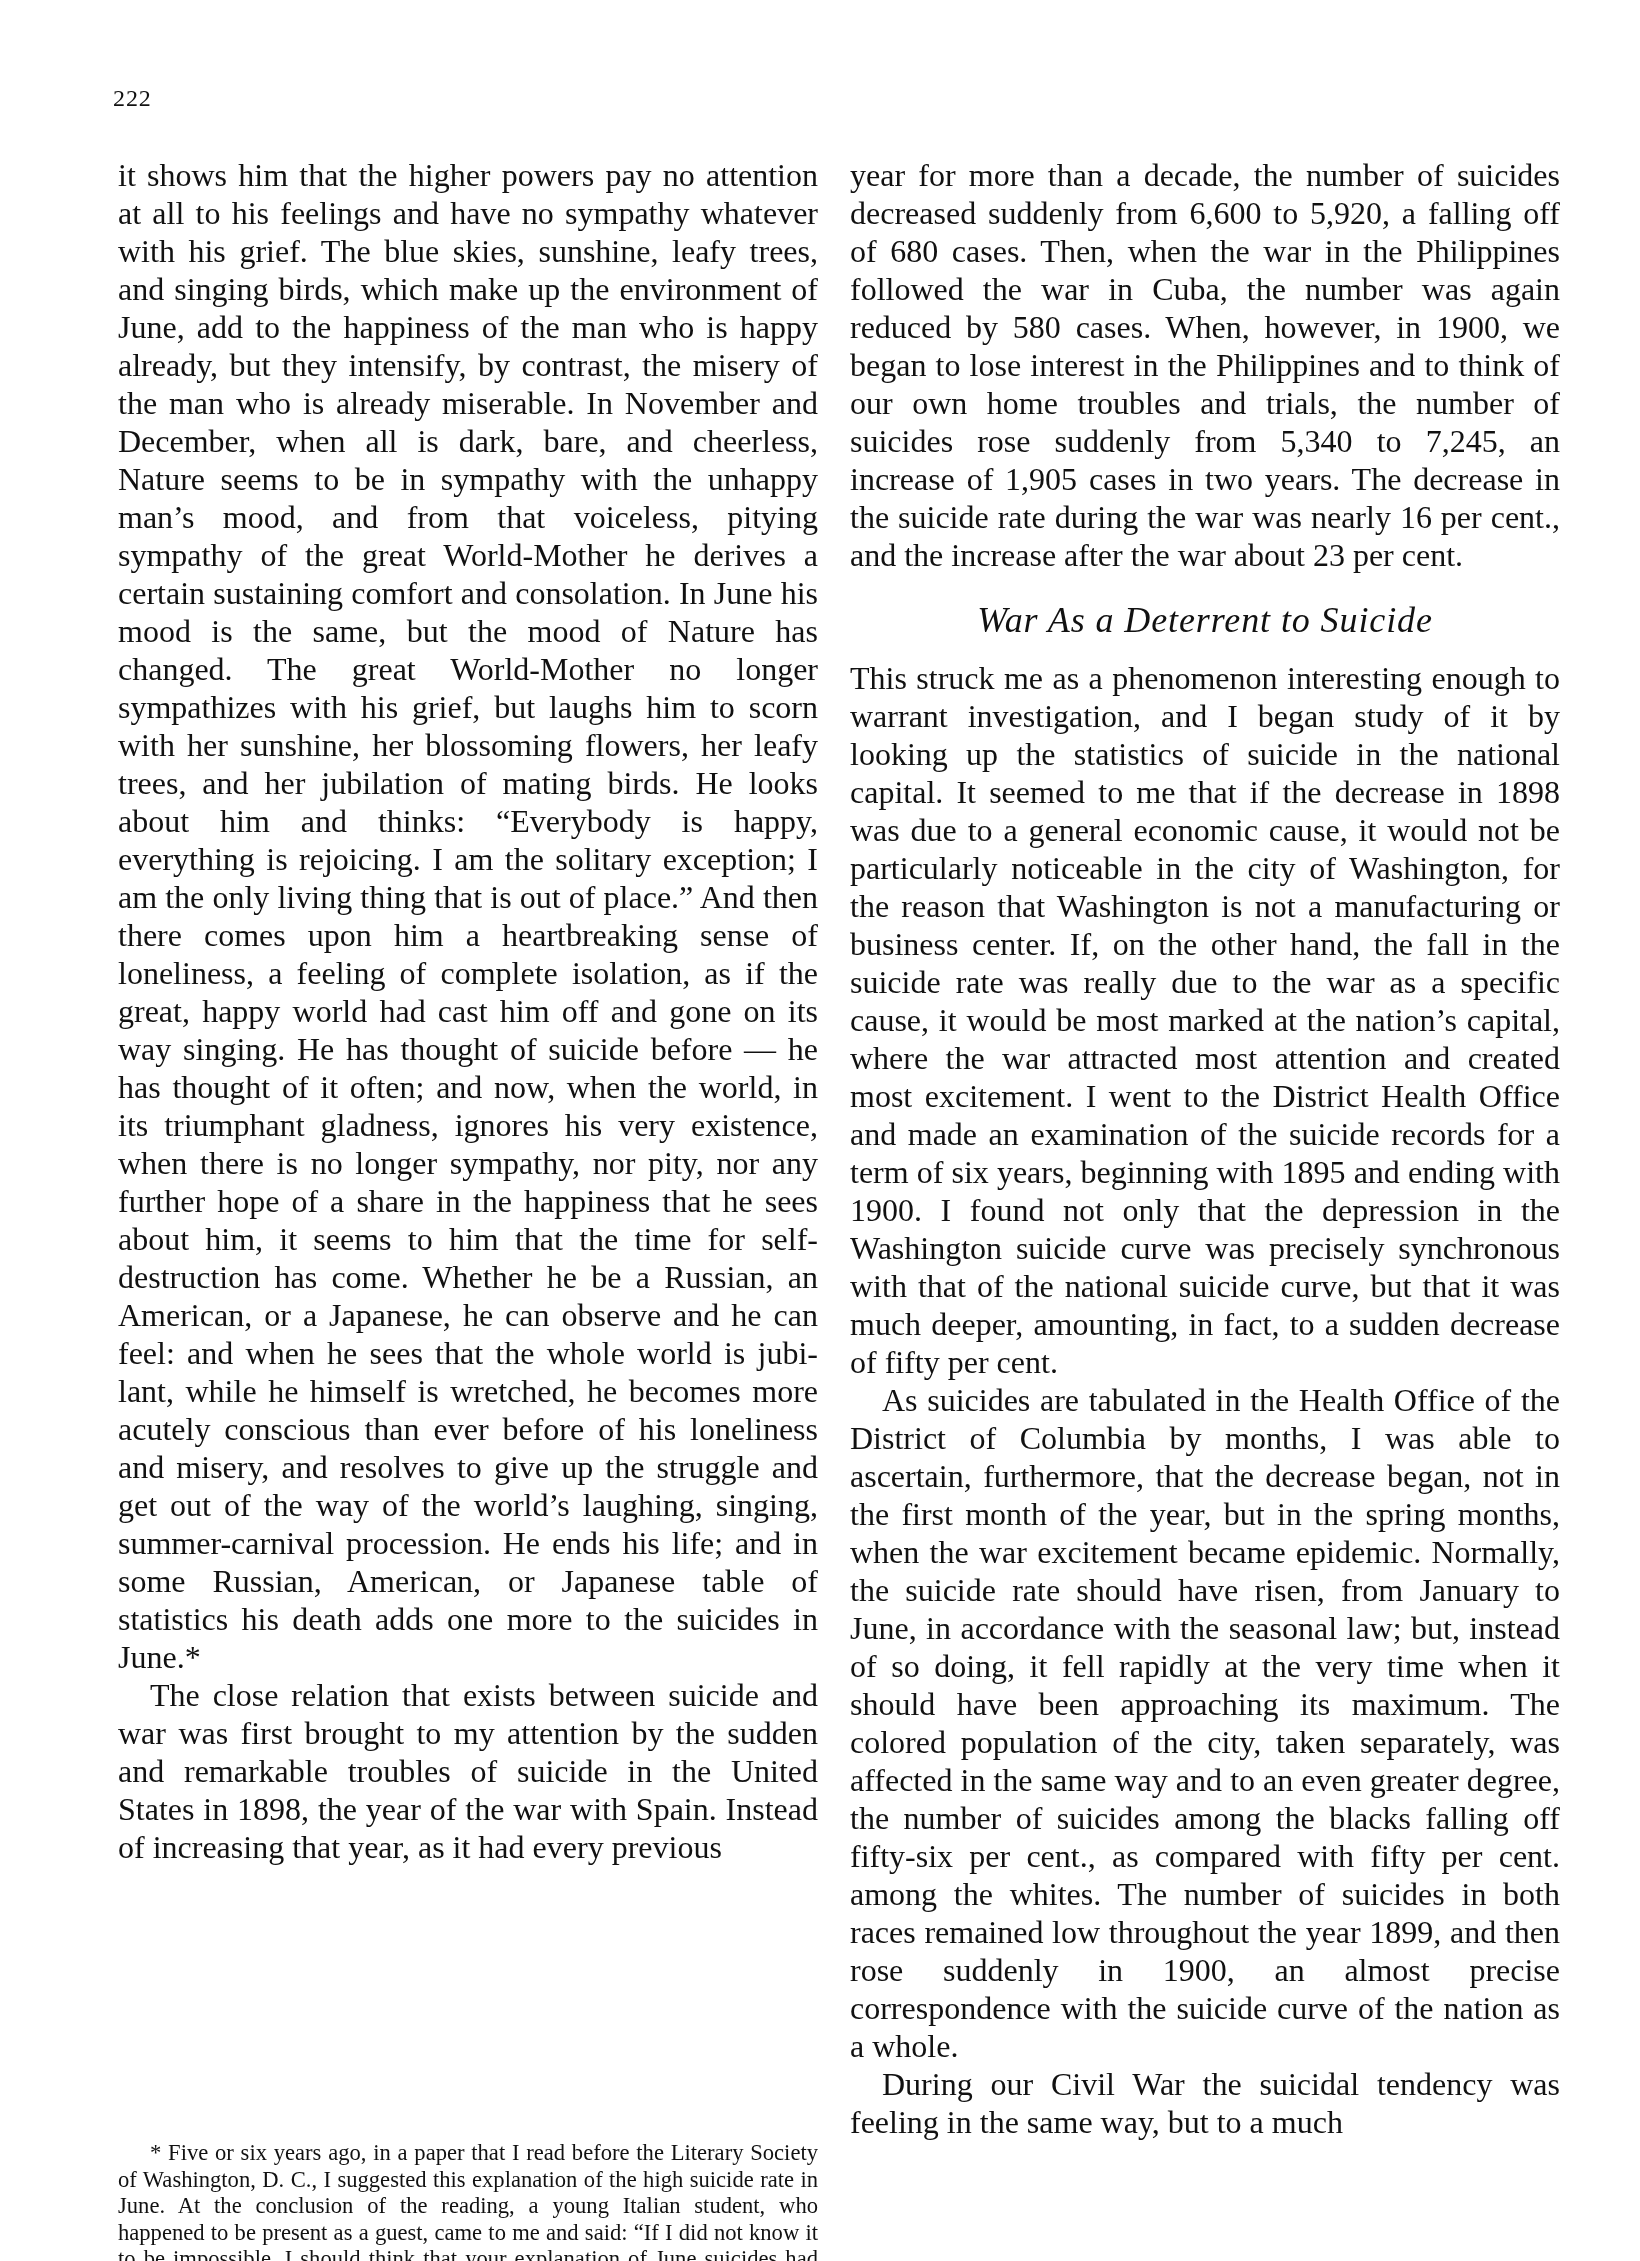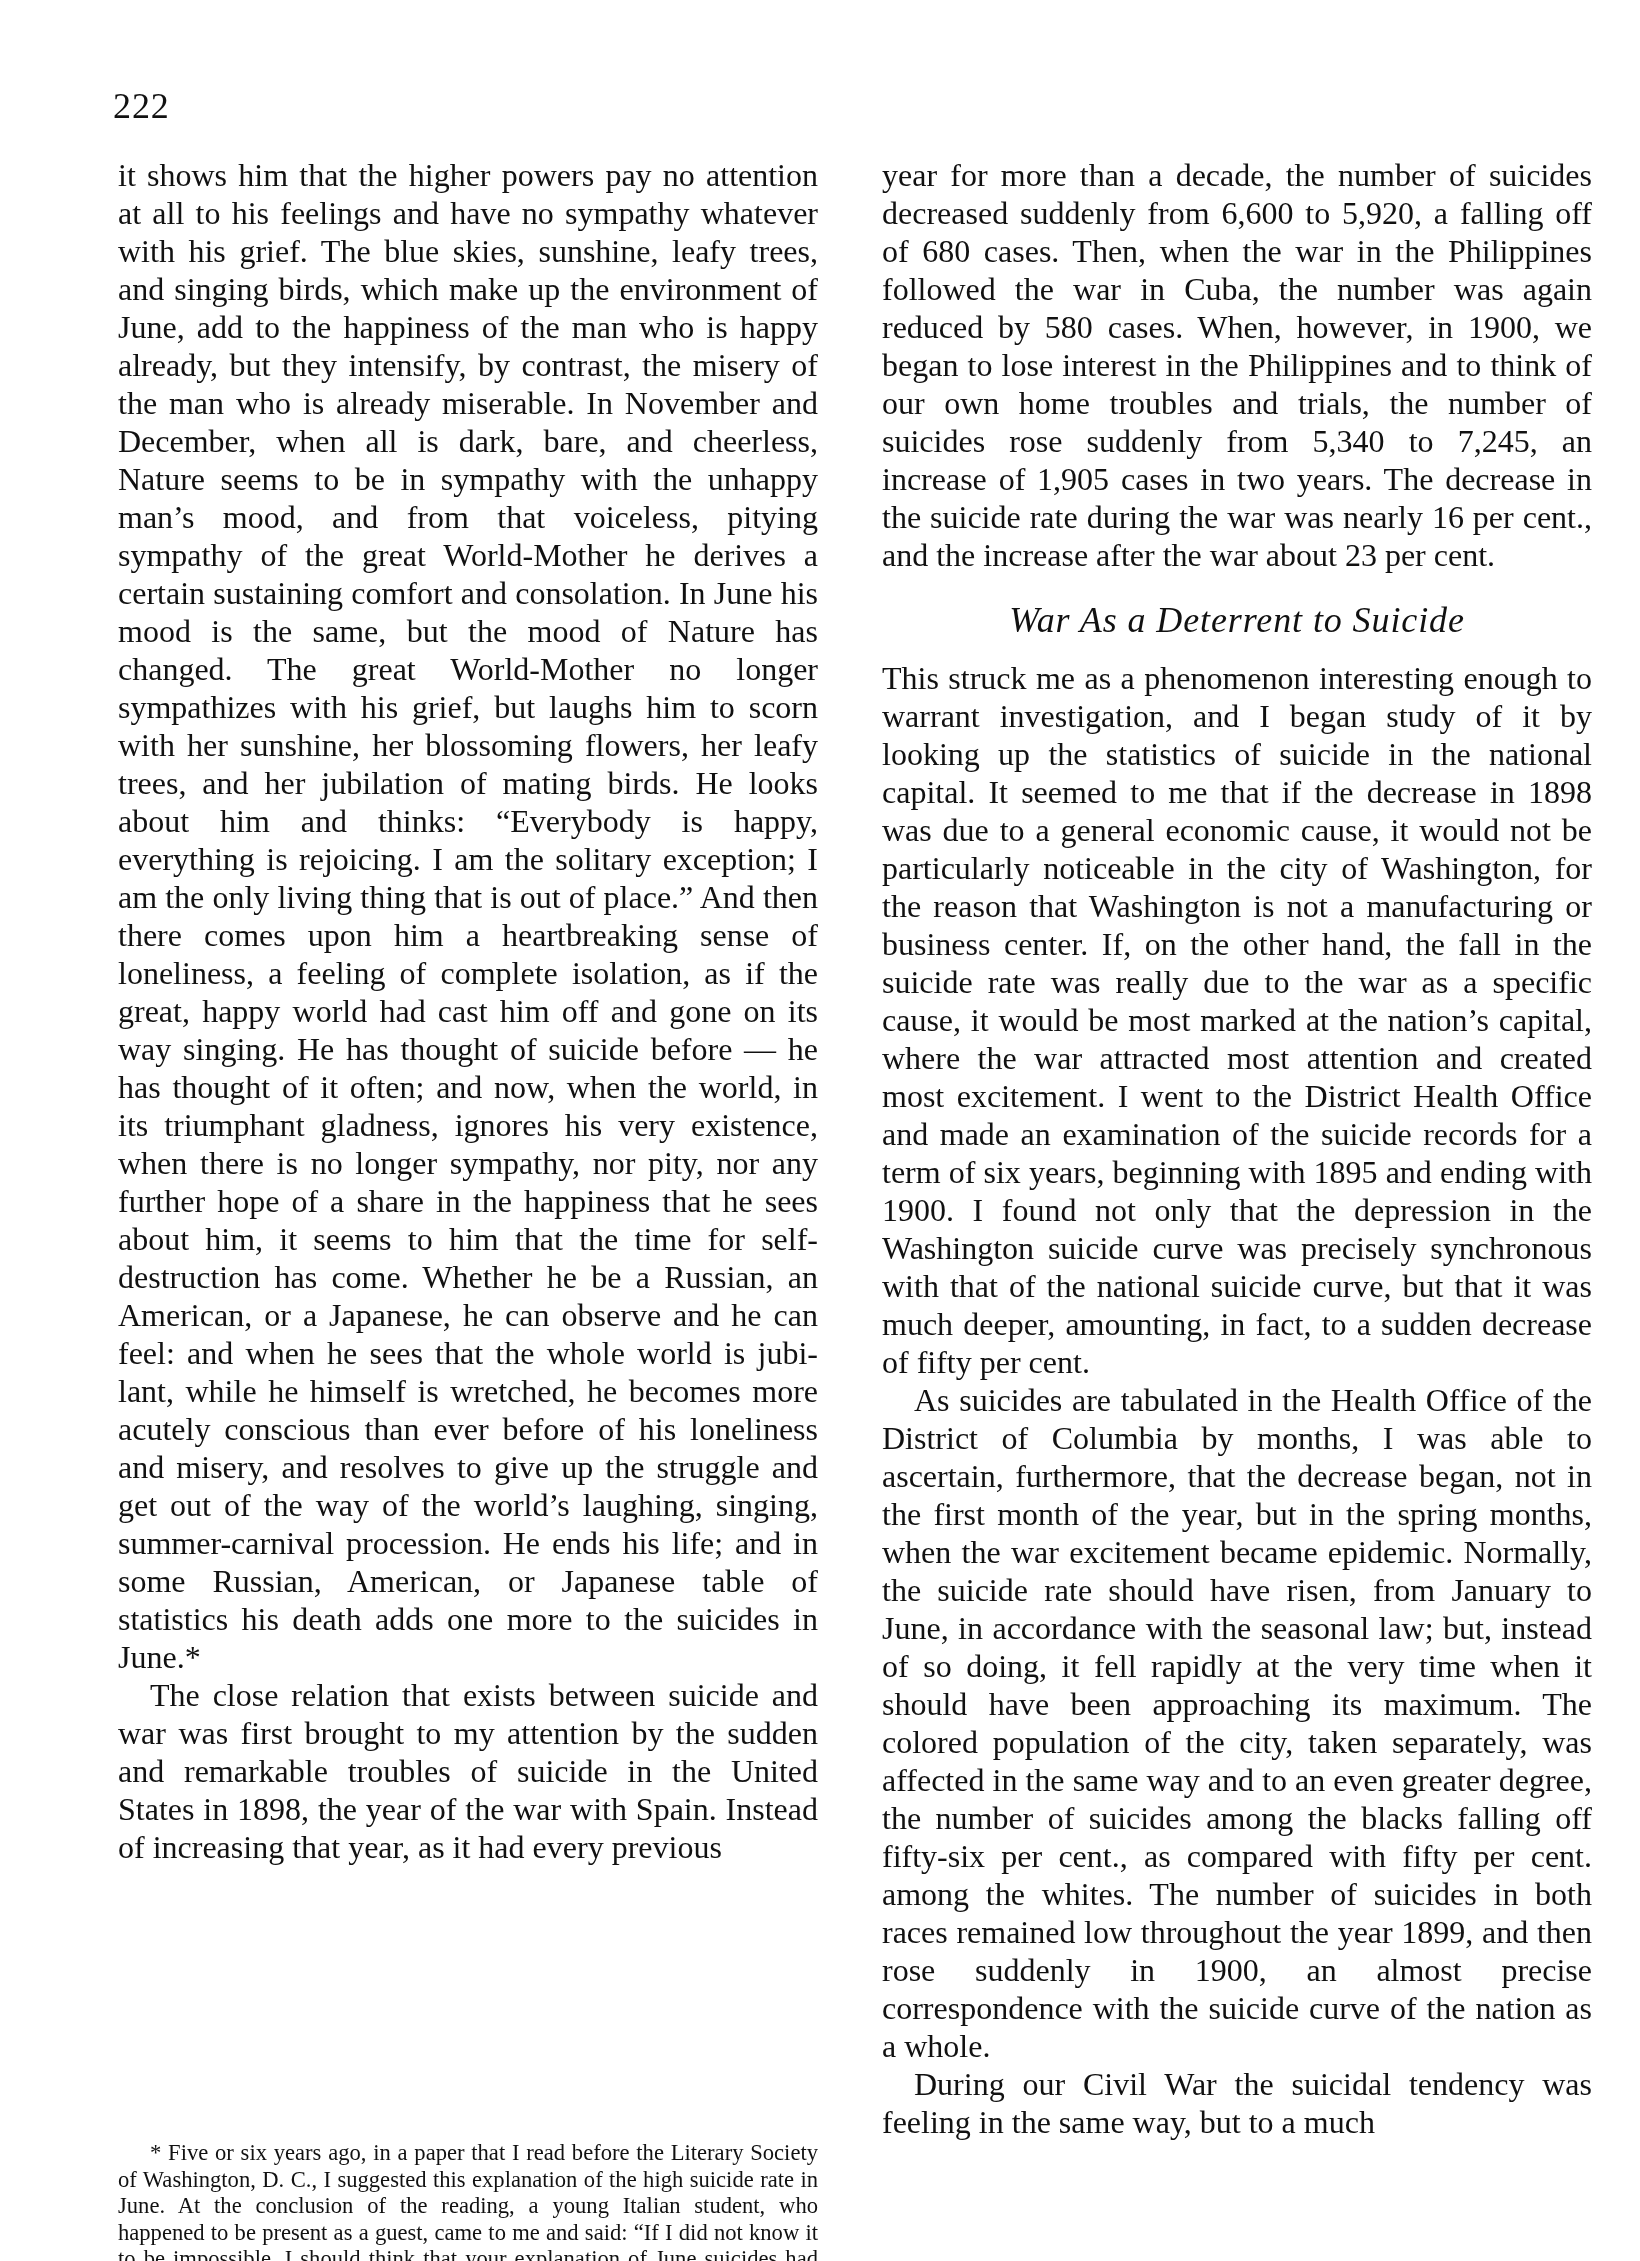--- a/index.html
+++ b/index.html
@@ -1,24 +1,24 @@
 <!DOCTYPE html>
 <html style="font-size:7.2px"><head>
 <meta charset="utf-8">
 <style>
   html, body { margin: 0; padding: 0; background: #ffffff; }
   body { width: 1640px; height: 2445px; position: relative; overflow: hidden; color: #111; font-family: "Liberation Serif", "DejaVu Serif", serif; }
   .header { position: absolute; top: 77px; left: 113px; width: 1447px; height: 54px; }
-  .page-num { position: absolute; left: 0; top: 8.1px; font-size: 36px; letter-spacing: 0.9px; }
+  .page-num { position: absolute; left: 0; top: 8.1px; font-size: 24px; letter-spacing: 0.9px; }
   .running-title { position: absolute; left: 0; right: 0; text-align: center; font-size: 34px; letter-spacing: 5.4px; }
   .col { position: absolute; top: 156px; font-size: 32px; line-height: 38px; text-align: justify; hyphens: manual; }
   .col p { margin: 0; }
   .col p.indent { text-indent: 32px; }
   .left { left: 118px; width: 700px; }
-  .right { left: 850px; width: 710px; margin-left: 32px; }
+  .right { left: 850px; width: 710px; }
   .subhead { font-style: italic; text-align: center; font-size: 36px; line-height: 36px; margin: 28px 0 21px 0; letter-spacing: 0.9px; }
   .footnote { position: absolute; left: 118px; top: 2140px; width: 700px; font-size: 22.6px; line-height: 26.5px; text-align: justify; }
   .footnote p { margin: 0; text-indent: 32px; }
 </style>
 </head>
 <body>
 
 <div class="header">
   <span class="page-num">222</span>
 </div>

